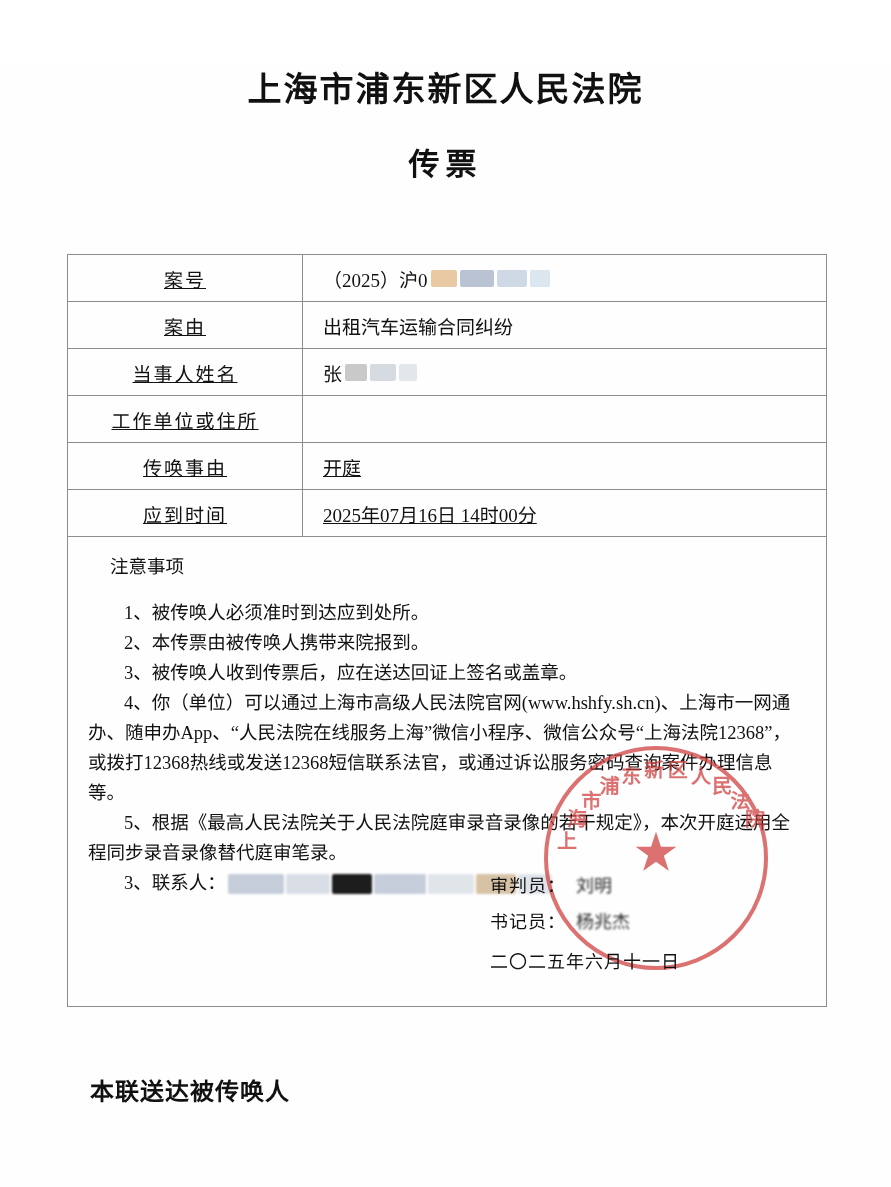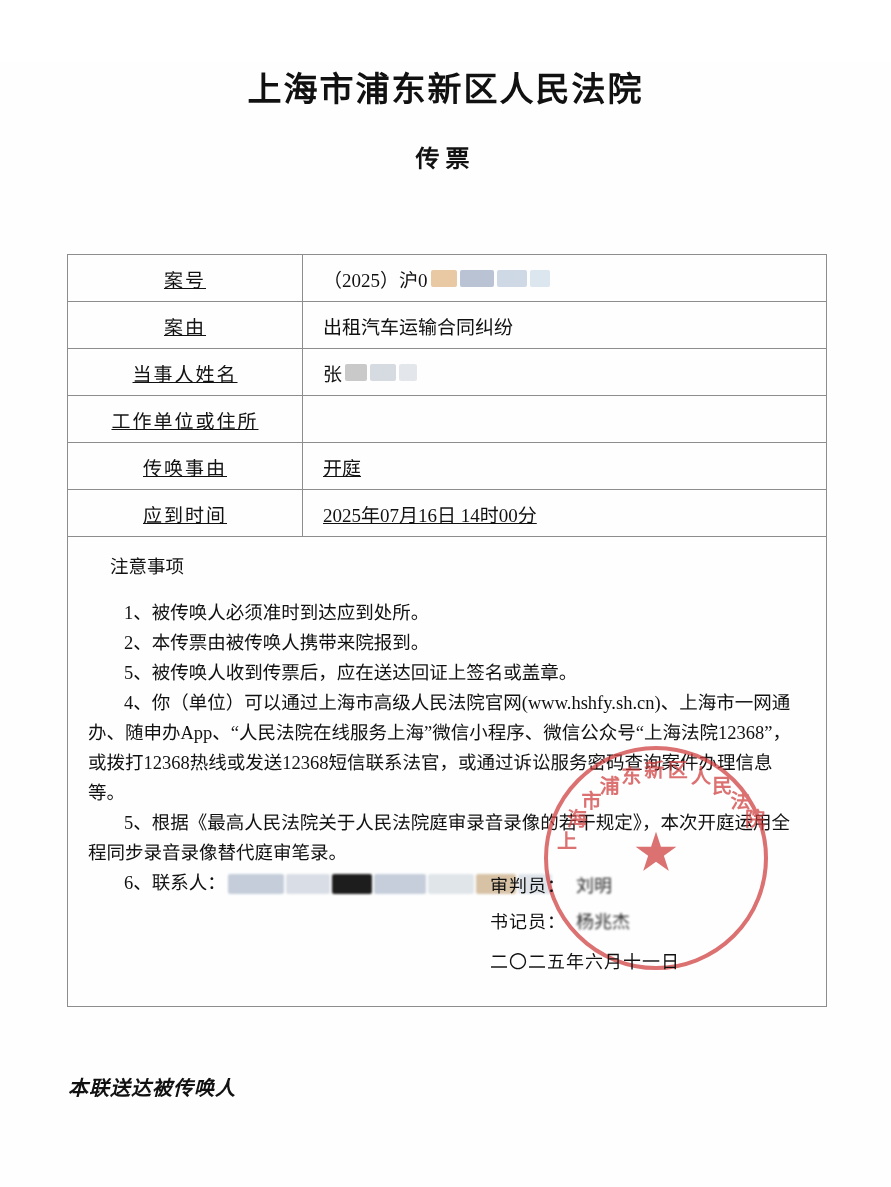--- a/index.html
+++ b/index.html
@@ -26,21 +26,21 @@
   .doc-title {
     text-align: center;
     font-size: 34px;
     font-weight: bold;
     letter-spacing: 2px;
     margin: 62px 0 0 0;
     font-family: "Liberation Serif", "DejaVu Serif", serif;
   }
   .doc-subtitle {
     text-align: center;
-    font-size: 24px;
+    font-size: 31px;
     font-weight: bold;
     letter-spacing: 6px;
     margin: 28px 0 0 0;
   }
 
   
   .form-wrap {
     position: absolute;
     left: 67px;
     top: 192px;
@@ -187,26 +187,25 @@
     font-size: 20px;
     color: #cf3b3b;
     font-weight: bold;
     font-family: "Liberation Serif", "DejaVu Serif", serif;
     transform-origin: 0 0;
   }
 
   
   .footer-note {
     position: absolute;
-    left: 68px;
+    left: 90px;
     top: 1010px;
-    font-size: 20px;
+    font-size: 24px;
     font-weight: bold;
     letter-spacing: 1px;
-    font-style: italic;
   }
 </style>
 </head>
 <body>
 
 <div class="page">
 
   <h1 class="doc-title">上海市浦东新区人民法院</h1>
   <h2 class="doc-subtitle">传票</h2>
 
@@ -243,25 +242,25 @@
           <td class="label">应到时间</td>
           <td class="value">2025年07月16日  14时00分</td>
         </tr>
       </tbody>
     </table>
 
     <div class="notes-box">
       <div class="notes-title">注意事项</div>
       <p class="note-para indent2">1、被传唤人必须准时到达应到处所。</p>
       <p class="note-para indent2">2、本传票由被传唤人携带来院报到。</p>
-      <p class="note-para indent2">5、被传唤人收到传票后，应在送达回证上签名或盖章。</p>
+      <p class="note-para indent2">3、被传唤人收到传票后，应在送达回证上签名或盖章。</p>
       <p class="note-para indent2">4、你（单位）可以通过上海市高级人民法院官网(www.hshfy.sh.cn)、上海市一网通办、随申办App、“人民法院在线服务上海”微信小程序、微信公众号“上海法院12368”，或拨打12368热线或发送12368短信联系法官，或通过诉讼服务密码查询案件办理信息等。</p>
       <p class="note-para indent2">5、根据《最高人民法院关于人民法院庭审录音录像的若干规定》，本次开庭运用全程同步录音录像替代庭审笔录。</p>
       <p class="note-para indent2">
-        <span>6、联系人：</span><span class="contact-redact cr1"></span><span class="contact-redact cr2"></span><span class="contact-redact cr3"></span><span class="contact-redact cr4"></span><span class="contact-redact cr5"></span><span class="contact-redact cr6"></span><span class="contact-redact cr7"></span>
+        <span>3、联系人：</span><span class="contact-redact cr1"></span><span class="contact-redact cr2"></span><span class="contact-redact cr3"></span><span class="contact-redact cr4"></span><span class="contact-redact cr5"></span><span class="contact-redact cr6"></span><span class="contact-redact cr7"></span>
       </p>
 
       <div class="seal">
         <div class="star">★</div>
         <div class="seal-text">
           <span style="transform:rotate(-66deg) translate(-50%,-104px) rotate(66deg)">上</span>
           <span style="transform:rotate(-53deg) translate(-50%,-104px) rotate(53deg)">海</span>
           <span style="transform:rotate(-40deg) translate(-50%,-104px) rotate(40deg)">市</span>
           <span style="transform:rotate(-27deg) translate(-50%,-104px) rotate(27deg)">浦</span>
           <span style="transform:rotate(-14deg) translate(-50%,-104px) rotate(14deg)">东</span>

